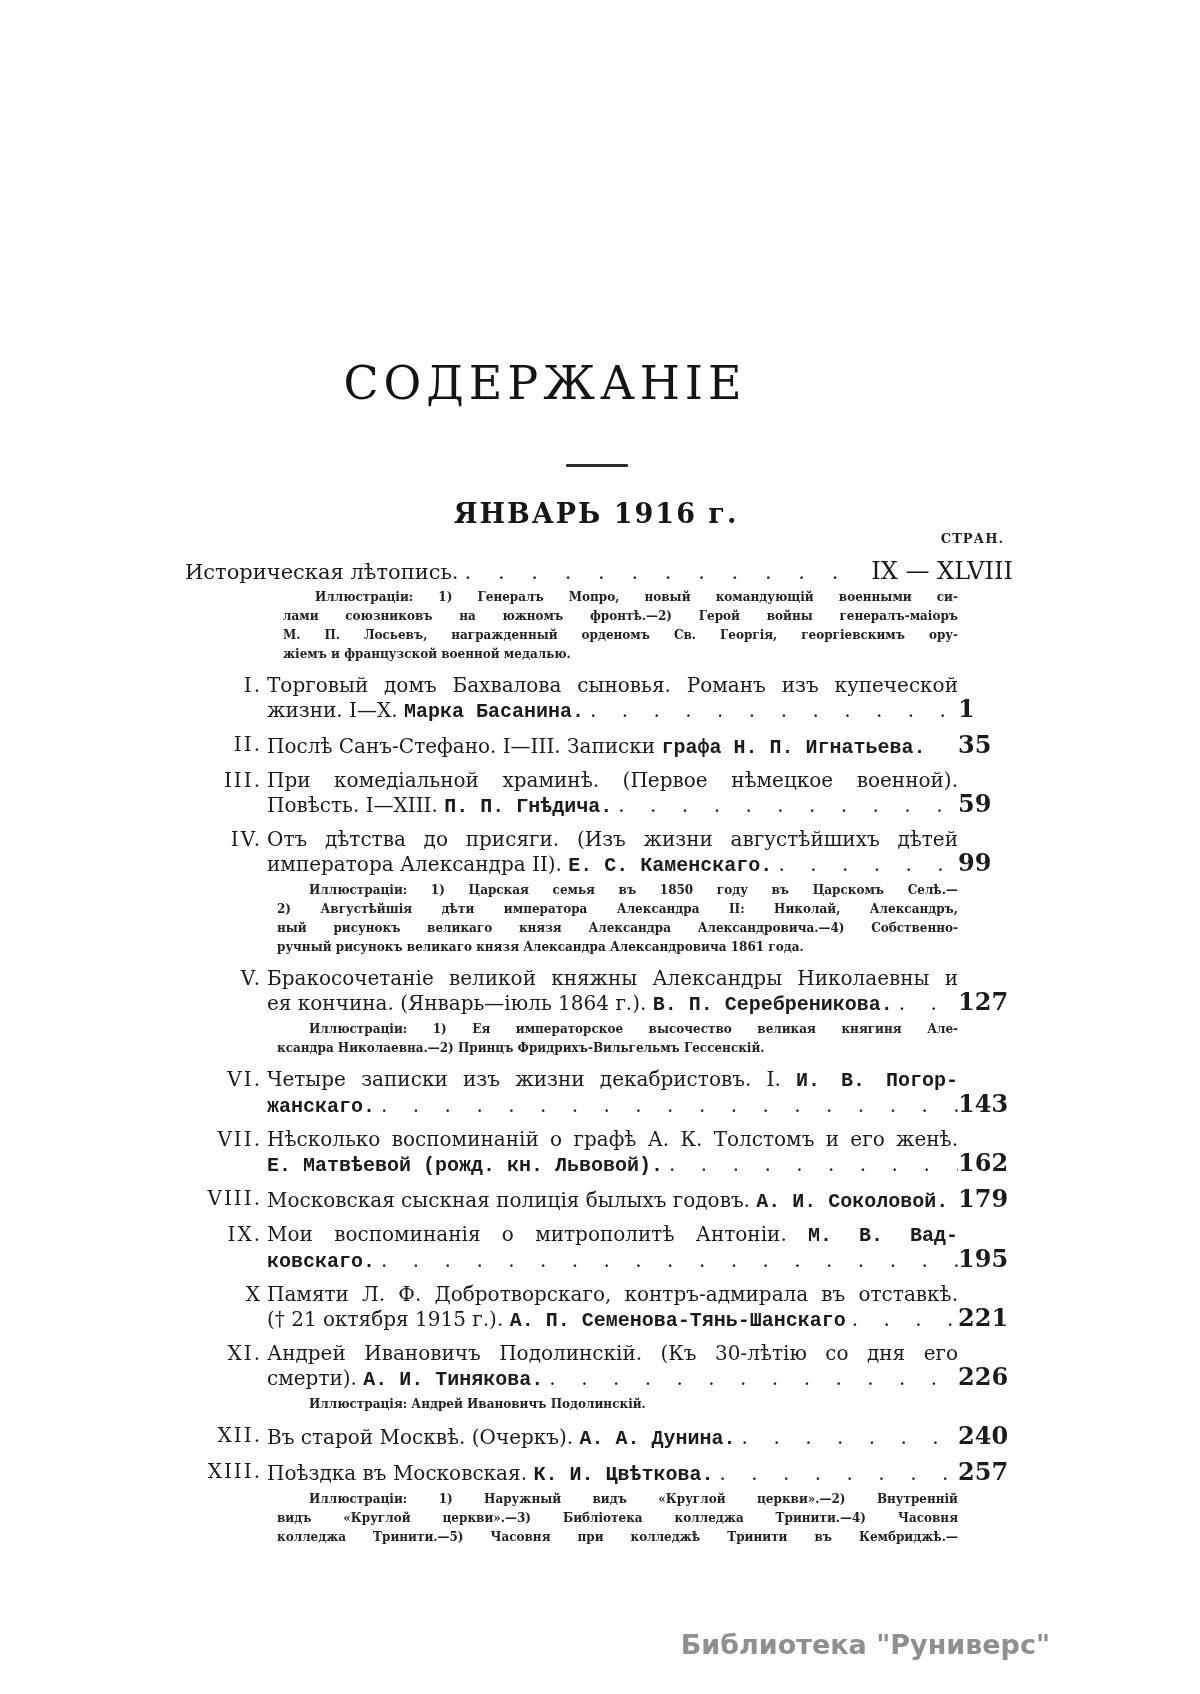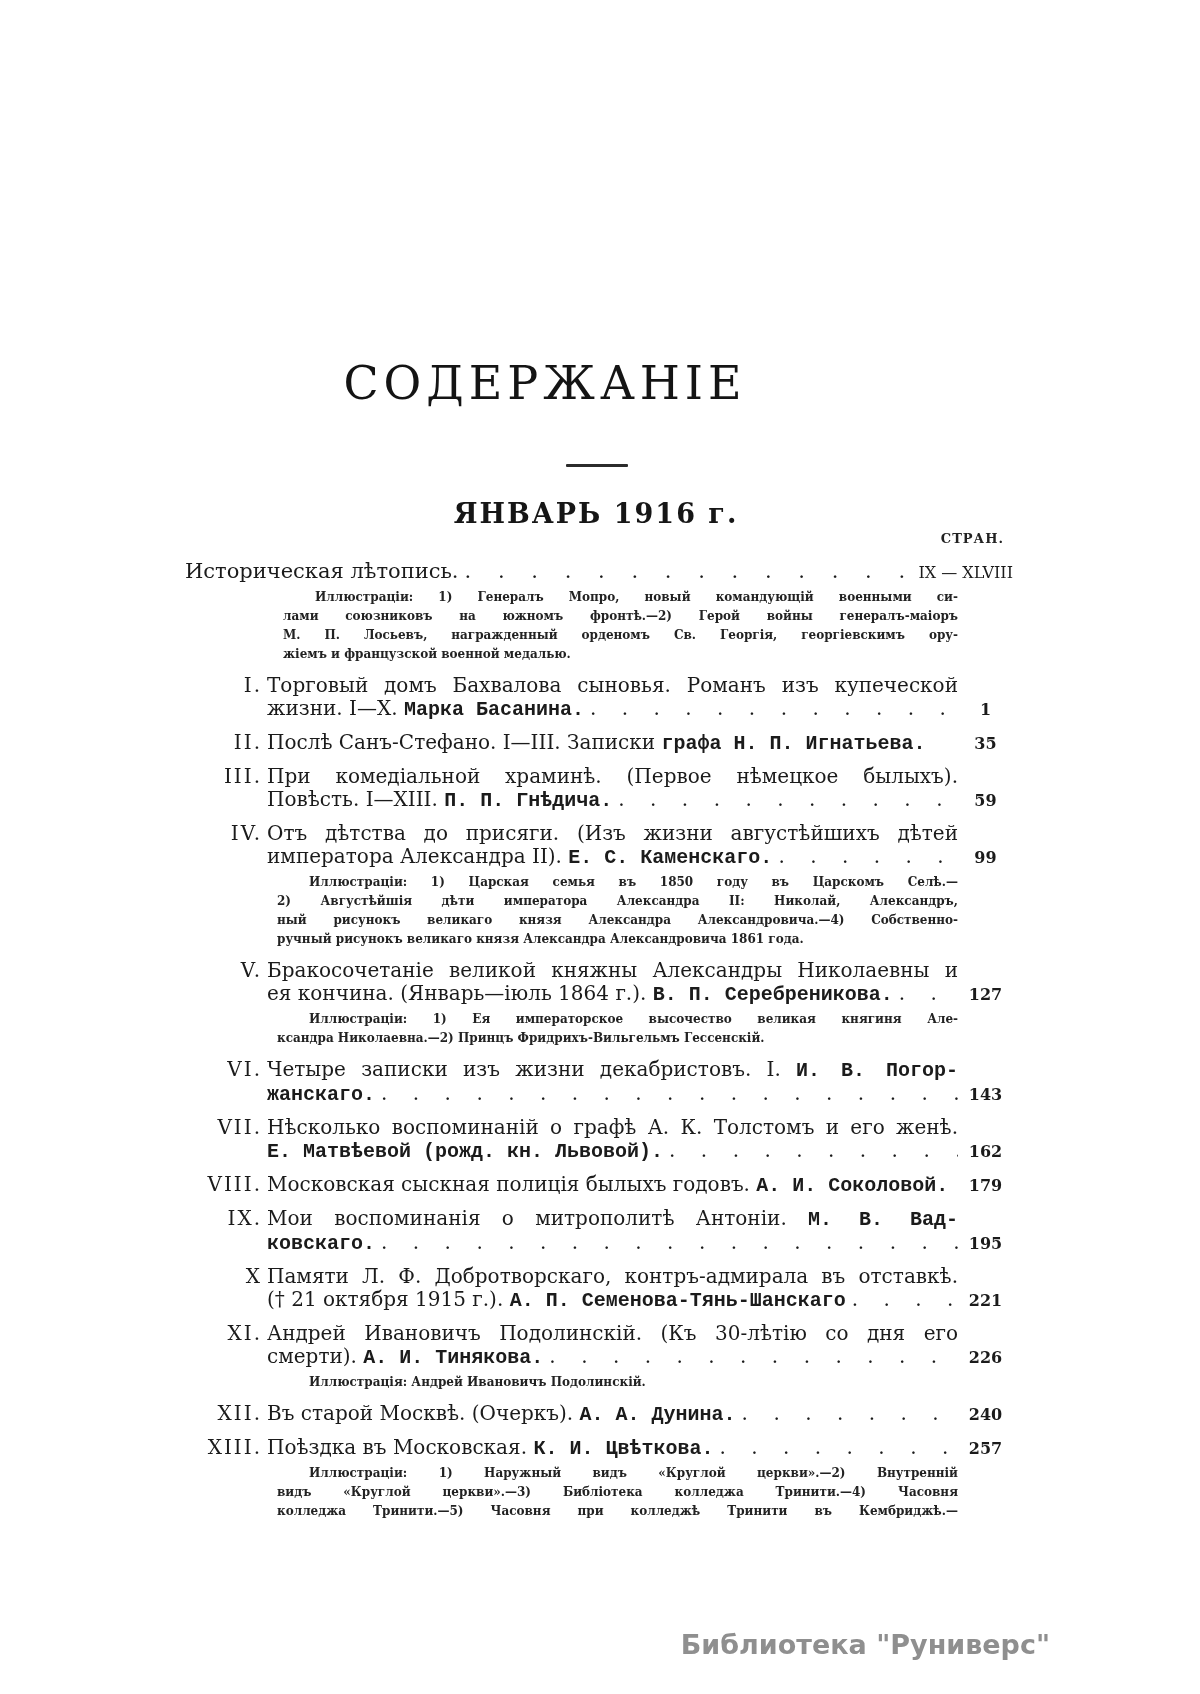--- a/index.html
+++ b/index.html
@@ -53,22 +53,22 @@
   .tline.lastline { display:flex; align-items:baseline; }
   .tline.lastline .t { white-space:nowrap; }
   .chron-title { font-size:21px; }
   .bold { font-weight:700;font-family:Liberation Mono, monospace; }
   .dots {
     flex:1 1 auto; overflow:hidden; white-space:pre;
     padding-left:6px;
     color:#1b1b1b;
   }
   .page {
-    flex:0 0 auto; width:55px; text-align:center;
-    font-weight:700; font-size:16px;
+    flex:0 0 auto; width:55px; text-align:left;
+    font-weight:700; font-size:24px;
   }
   .page.roman { width:auto; min-width:55px; font-weight:400; padding-left:10px; }
   .illus {
     margin:4px 0 1px 10px;
     padding-right:55px;
     font-size:12px; line-height:19px; font-weight:700;
     color:#222;
   }
   .body.chron .illus { margin-left:98px; }
   .illus .iline { text-align:justify; text-align-last:justify; }
@@ -130,21 +130,21 @@
             <div class="tline lastline">
               <span class="t"><span>Послѣ Санъ-Стефано. I—III. Записки </span><span class="bold">графа Н. П. Игнатьева.</span></span>
               <span class="dots"></span>
               <span class="page">35</span>
             </div>
           </div>
         </div>
         <div class="entry">
           <span class="num">III.</span>
           <div class="body">
-            <div class="tline just"><span>При комедіальной храминѣ. (Первое нѣмецкое былыхъ).</span></div>
+            <div class="tline just"><span>При комедіальной храминѣ. (Первое нѣмецкое военной).</span></div>
             <div class="tline lastline">
               <span class="t"><span>Повѣсть. I—XIII. </span><span class="bold">П. П. Гнѣдича.</span></span>
               <span class="dots">.    .    .    .    .    .    .    .    .    .    .    .    .    .    .    .    .    .    .    .    .    .    .    .    .    .    .    .    .    .</span>
               <span class="page">59</span>
             </div>
           </div>
         </div>
         <div class="entry">
           <span class="num">IV.</span>
           <div class="body">

